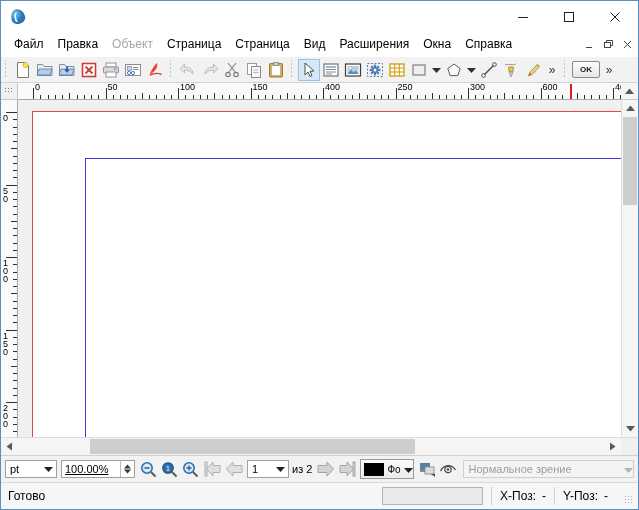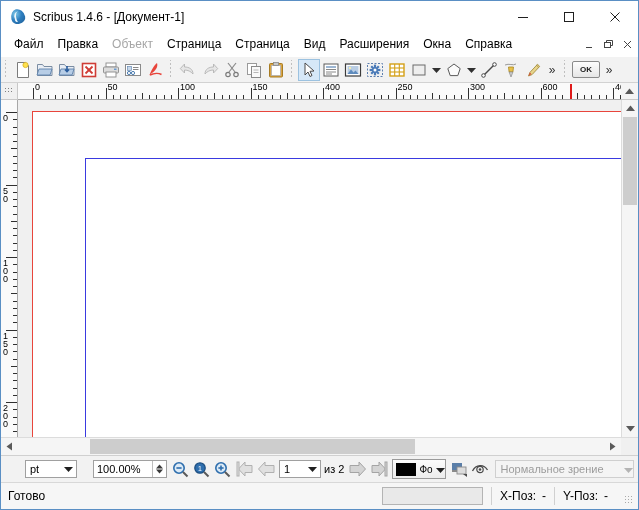--- a/index.html
+++ b/index.html
@@ -353,21 +353,20 @@
   .combo {
     height: 18px;
     border: 1px solid #a0a0a0;
     background: #ffffff;
     display: flex;
     align-items: center;
     font-size: 11px;
     color: #000;
     box-sizing: border-box;
     flex: 0 0 auto;
-    margin-left: 20px;
   }
   .combo .cv {
     padding: 0 4px;
     white-space: nowrap;
     overflow: hidden;
   }
   .combo .carrow {
     width: 15px;
     display: flex; align-items: center; justify-content: center;
     flex: 0 0 auto;
@@ -493,21 +492,20 @@
 </head>
 <body>
 
 <div id="app">
 
   <div class="titlebar">
     <div class="title-icon">
       <div class="globe"></div>
       <div class="swirl"></div>
     </div>
-    <div class="title-text">Scribus 1.4.6 - [Документ-1]</div>
     <div class="titlebar-spacer"></div>
     <div class="win-btn">
       <svg width="12" height="12" viewBox="0 0 12 12">
           <line x1="1" y1="6.5" x2="11" y2="6.5" stroke="#202020" stroke-width="1"></line>
         </svg>
     </div>
     <div class="win-btn">
       <svg width="12" height="12" viewBox="0 0 12 12">
           <rect x="1.5" y="1.5" width="9" height="9" fill="none" stroke="#202020" stroke-width="1"></rect>
         </svg>
@@ -980,21 +978,21 @@
     <div class="combo" style="width:52px;">
       <div class="cv" style="flex:1 1 auto;">pt</div>
       <div class="carrow">
         <svg width="9" height="6" viewBox="0 0 9 6">
             <polygon points="0,1 9,1 4.5,6" fill="#202020"></polygon>
           </svg>
       </div>
     </div>
 
 
-    <div class="spin" style="margin-left:16px;">
+    <div class="spin" style="margin-left:4px;text-decoration:underline;">
       <div class="sv">100.00%</div>
       <div class="sbtns">
         <svg width="9" height="5" viewBox="0 0 9 5">
             <polygon points="4.5,0.5 8,4.5 1,4.5" fill="#3a3a3a"></polygon>
           </svg>
         <svg width="9" height="5" viewBox="0 0 9 5">
             <polygon points="1,0.5 8,0.5 4.5,4.5" fill="#3a3a3a"></polygon>
           </svg>
       </div>
     </div>

